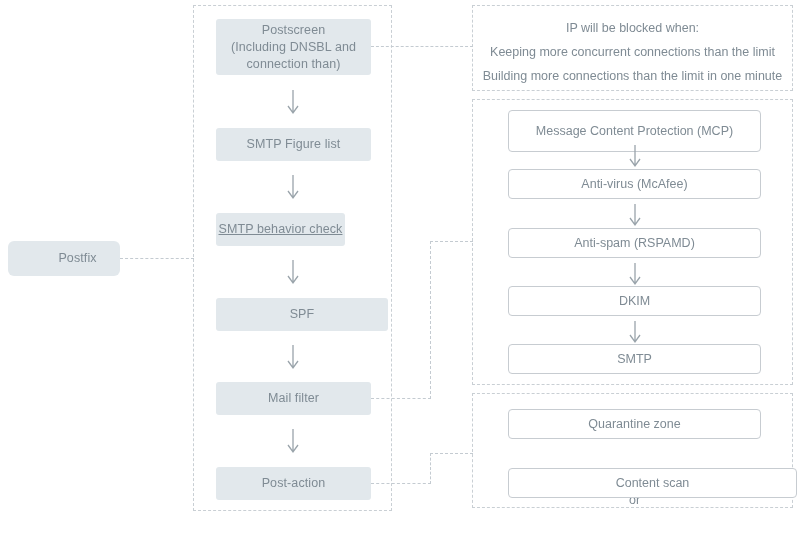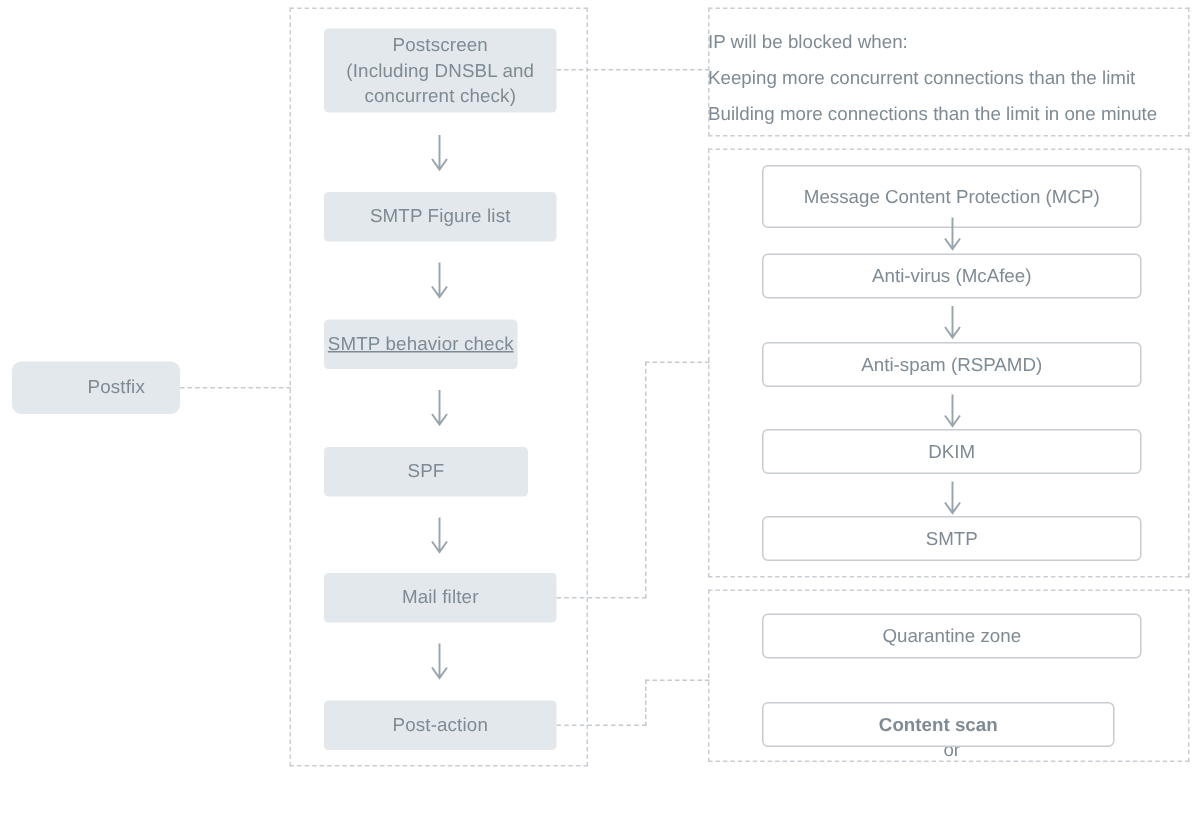--- a/index.html
+++ b/index.html
@@ -61,21 +61,21 @@
     font-size: 12.5px;
     line-height: 17px;
   }
 
   
   .ptext {
     position: absolute;
     color: #7f8b94;
     font-size: 12.5px;
     line-height: 24px;
-    text-align: left;
+    text-align: center;
     white-space: nowrap;
   }
 
   
   .arrow {
     position: absolute;
     width: 22px;
     height: 30px;
     display: flex;
     align-items: center;
@@ -139,21 +139,21 @@
   <div class="conn-v" style="left:430px; top:453px; height:31px;"></div>
   <div class="conn-h" style="left:430px; top:453px; width:43px;"></div>
 
   <div class="fbox soft" style="left:8px; top:241px; width:112px; height:35px;padding-left:27px;">
     <span>Postfix</span>
   </div>
 
   <div class="fbox" style="left:216px; top:19px; width:155px; height:56px;">
     <span style="white-space:pre-line;">Postscreen
 (Including DNSBL and
-concurrent check)</span>
+connection than)</span>
   </div>
 
   <div class="arrow" style="left:282px; top:88px;">
     <svg width="14" height="28" viewBox="0 0 14 28" aria-hidden="true">
       <path d="M7 1 L7 23 M2 17 L7 24 L12 17" fill="none" stroke="#9aa4ab" stroke-width="1.3"></path>
     </svg>
   </div>
 
   <div class="fbox" style="left:216px; top:128px; width:155px; height:33px;">
     <span>SMTP Figure list</span>
@@ -168,21 +168,21 @@
   <div class="fbox" style="left:216px; top:213px; width:129px; height:33px;text-decoration:underline;">
     <span>SMTP behavior check</span>
   </div>
 
   <div class="arrow" style="left:282px; top:258px;">
     <svg width="14" height="28" viewBox="0 0 14 28" aria-hidden="true">
       <path d="M7 1 L7 23 M2 17 L7 24 L12 17" fill="none" stroke="#9aa4ab" stroke-width="1.3"></path>
     </svg>
   </div>
 
-  <div class="fbox" style="left:216px; top:298px; width:136px; height:33px;">
+  <div class="fbox" style="left:216px; top:298px; width:172px; height:33px;">
     <span>SPF</span>
   </div>
 
   <div class="arrow" style="left:282px; top:343px;">
     <svg width="14" height="28" viewBox="0 0 14 28" aria-hidden="true">
       <path d="M7 1 L7 23 M2 17 L7 24 L12 17" fill="none" stroke="#9aa4ab" stroke-width="1.3"></path>
     </svg>
   </div>
 
   <div class="fbox" style="left:216px; top:382px; width:155px; height:33px;">
@@ -248,18 +248,18 @@
   <div class="obox" style="left:508px; top:344px; width:253px; height:30px;">
     <span>SMTP</span>
   </div>
 
   <div class="obox" style="left:508px; top:409px; width:253px; height:30px;text-align:right;">
     <span>Quarantine zone</span>
   </div>
 
   <div class="or-label" style="left:508px; top:445px; width:253px;margin-top:48px;">or</div>
 
-  <div class="obox" style="left:508px; top:468px; width:235px; height:30px;font-weight:bold;">
+  <div class="obox" style="left:508px; top:468px; width:289px; height:30px;">
     <span>Content scan</span>
   </div>
 
 
 </div>
 
 </body></html>

